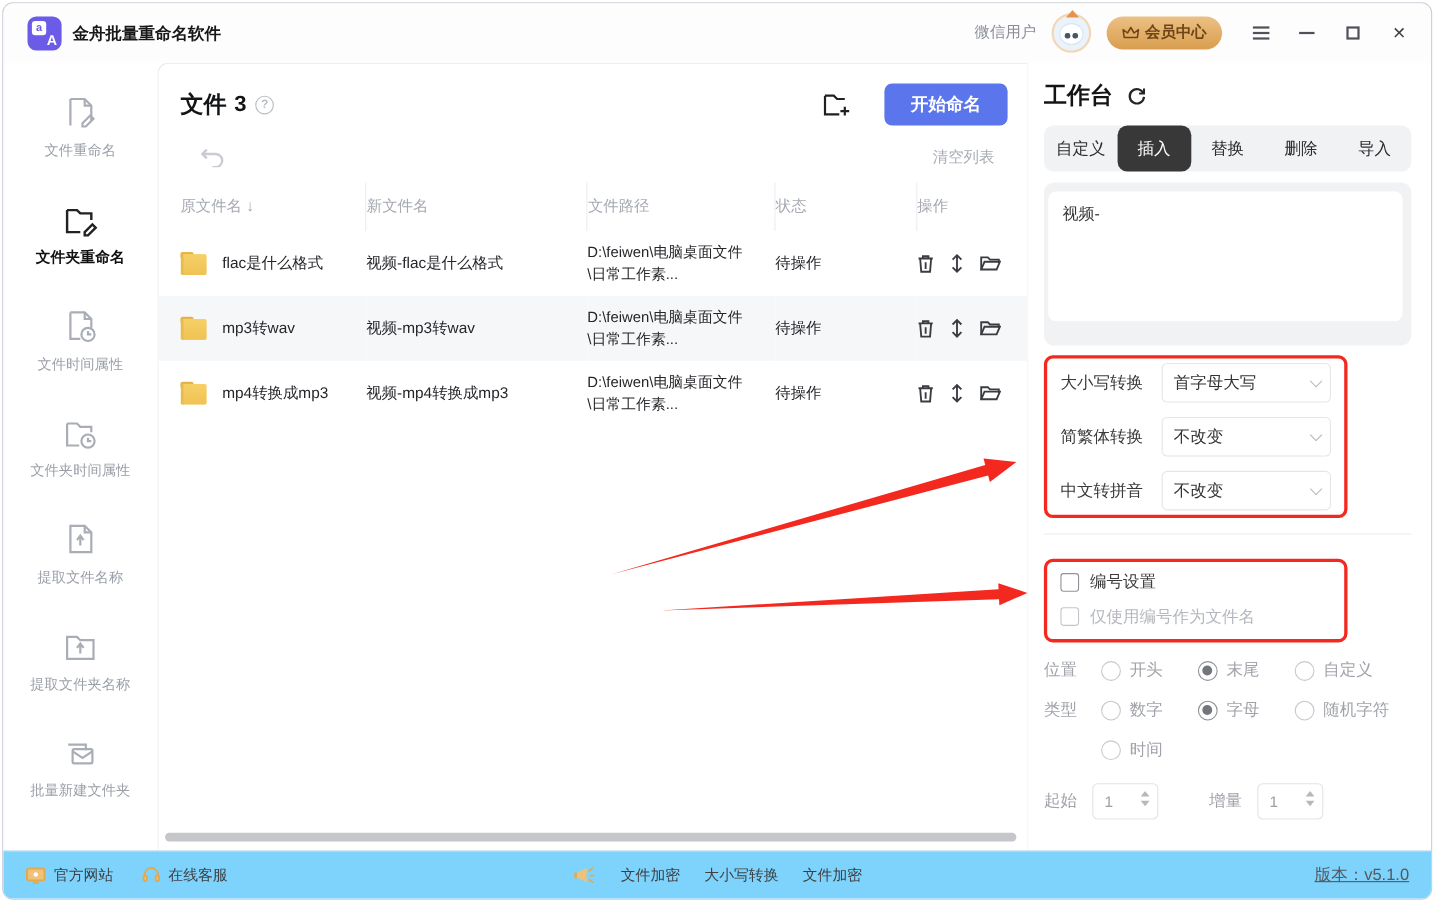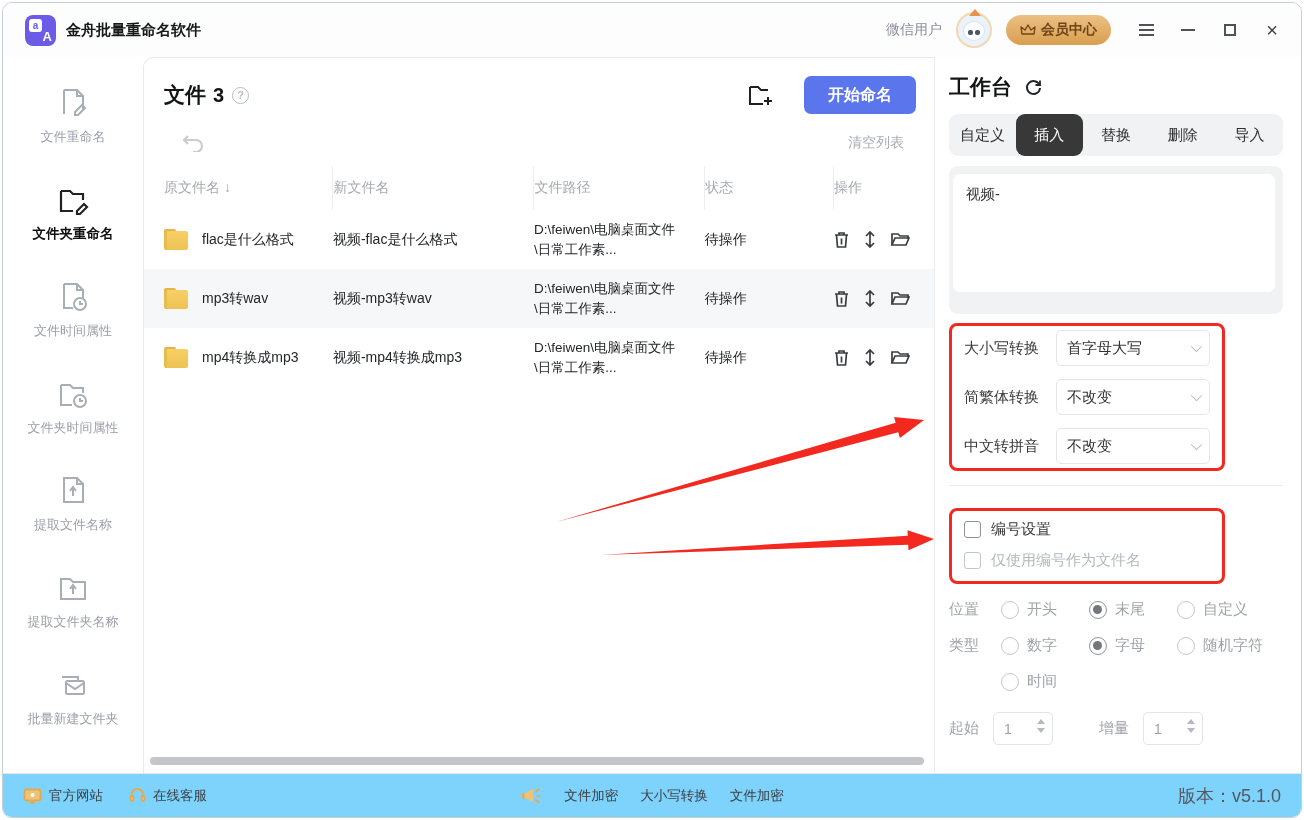--- a/index.html
+++ b/index.html
@@ -115,21 +115,21 @@
   .spinner .up { width:0; height:0; border-left:4px solid transparent; border-right:4px solid transparent; border-bottom:5px solid #b5b8be; }
   .spinner .dn { width:0; height:0; border-left:4px solid transparent; border-right:4px solid transparent; border-top:5px solid #b5b8be; }
   .spin-label2 { margin-left:46px; }
 
   
   .footer { position:absolute; left:0; right:0; bottom:0; height:44px; background:#7dd3fc;
     border-top:1px solid #e7e8ec; display:flex; align-items:center; padding:0 20px; }
   .f-item { display:flex; align-items:center; gap:7px; font-size:13.5px; color:#3e4045; cursor:pointer; }
   .f-left { display:flex; gap:26px; }
   .f-center { position:absolute; left:50%; transform:translateX(-50%); display:flex; align-items:center; gap:22px; }
-  .f-version { margin-left:auto; font-size:18px; color:#55585e; }
+  .f-version { margin-left:auto; font-size:15px; color:#55585e;text-decoration:underline; }
 
   
   #annot { position:absolute; inset:0; pointer-events:none; z-index:50; }
 </style>
 </head>
 <body>
 
 <div id="window">
 
   <div class="titlebar">

